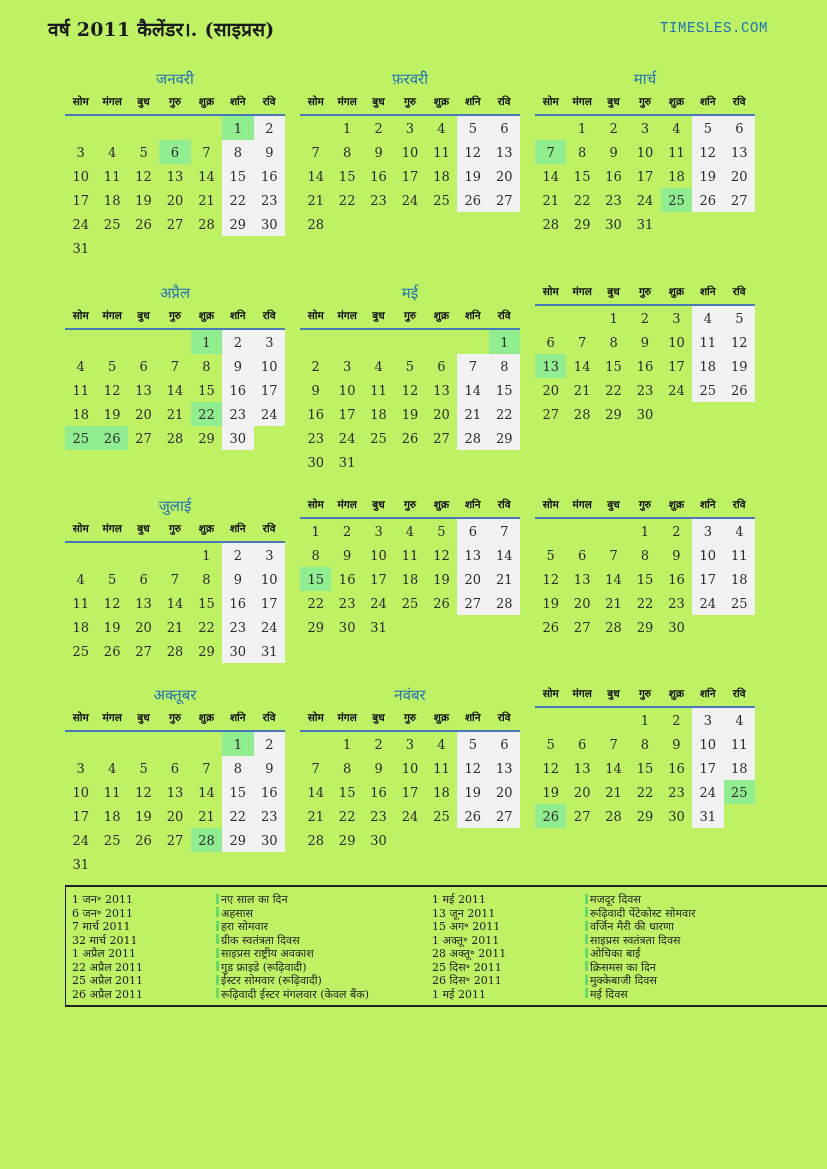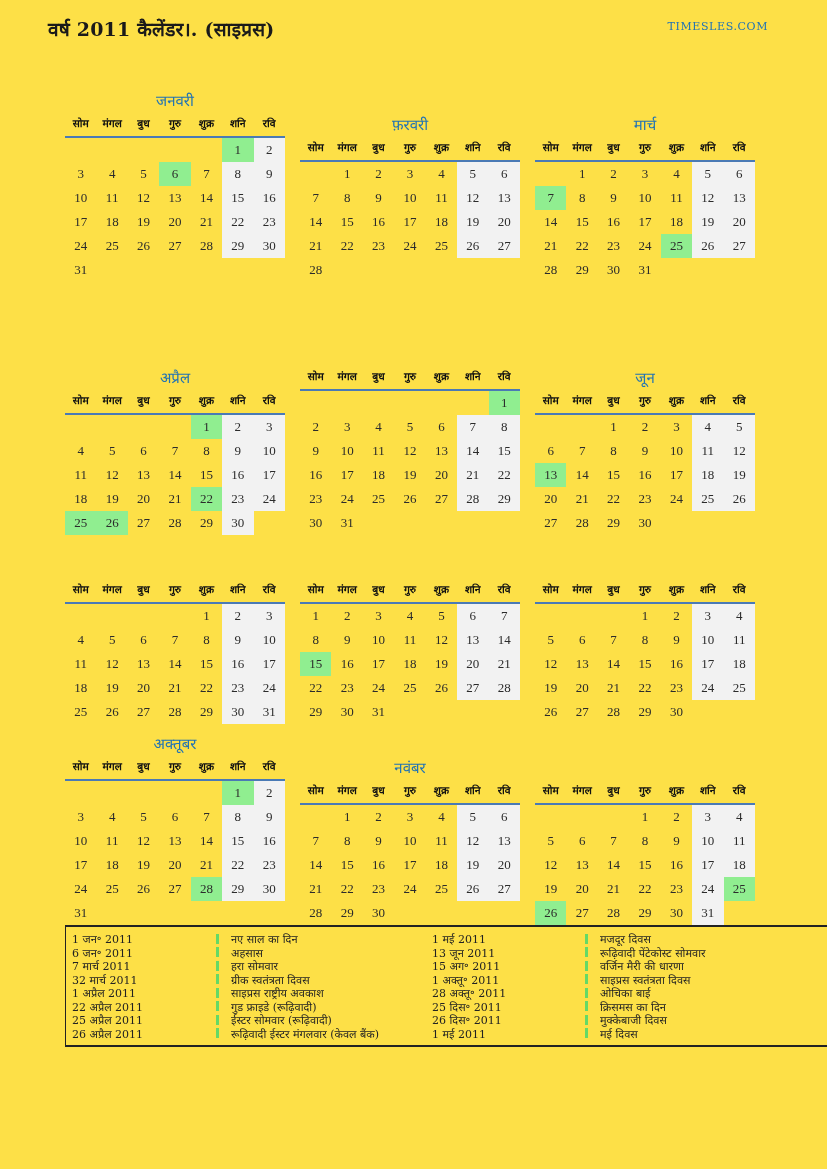--- a/index.html
+++ b/index.html
@@ -1,40 +1,40 @@
 <!DOCTYPE html>
 <html style="--accent: #2173b4; --rule: #4a7ab5; --holiday: #90ee90; --weekend: #f2f2f2; --marker: #66d966;"><head>
 <meta charset="utf-8">
 <style>
   html,body{margin:0;padding:0;background:#fff;}
   body{width:827px;height:1169px;font-family:"DejaVu Serif","Liberation Serif",serif;color:#222;}
-  .page{position:relative;width:827px;height:1169px;background:#fde047;overflow:hidden;}
+  .page{position:relative;width:827px;height:1169px;background:#bef264;overflow:hidden;}
 
   
   .hdr{display:flex;justify-content:space-between;align-items:flex-start;padding:16px 59px 0 48px;}
   .hdr h1{margin:0;font-size:19px;font-weight:600;color:#1a1a1a;letter-spacing:.2px;}
-  .site{font-size:11px;color:var(--accent,#2173b4);text-decoration:none;letter-spacing:.6px;margin-top:4px;}
+  .site{font-size:14px;color:var(--accent,#2173b4);text-decoration:none;letter-spacing:.6px;margin-top:4px;font-family:Liberation Mono, monospace;}
 
   
   .months{margin:26px 0 0 65px;width:690px;}
-  .month-row{display:flex;gap:15px;align-items:flex-end;font-family:Liberation Serif, serif;}
+  .month-row{display:flex;gap:15px;align-items:flex-start;}
   .month{width:220px;}
   .month-title{text-align:center;font-size:15px;color:var(--accent,#2173b4);height:22px;line-height:22px;margin-bottom:2px;}
   table.cal{border-collapse:collapse;table-layout:fixed;width:220px;}
   table.cal th{font-size:10.5px;font-weight:600;color:#111;height:18px;padding:0 0 4px 0;
     border-bottom:2px solid var(--rule,#4a7ab5);text-align:center;}
   table.cal td{height:24px;width:31px;text-align:center;font-size:13px;color:#2b2b2b;padding:0;}
   td.weekend{background:var(--weekend,#f2f2f2);}
   td.holiday{background:var(--holiday,#90ee90);}
 
   
   .legend{margin:0 0 0 65px;width:764px;box-sizing:border-box;border:1px solid #222;border-top-width:2px;border-bottom-width:2px;
     padding:5px 6px;display:grid;grid-template-columns:124px 236px 133px 1fr;grid-auto-rows:13.5px;align-items:center;}
   .lg-date{font-size:11px;color:#222;white-space:nowrap;}
-  .lg-name{font-size:11px;color:#222;display:flex;align-items:center;gap:12px;white-space:nowrap;overflow:hidden;padding-left:20px;}
+  .lg-name{font-size:11px;color:#222;display:flex;align-items:center;gap:2px;white-space:nowrap;overflow:hidden;padding-left:20px;}
   .tick{display:inline-block;width:3px;height:10px;background:var(--marker,#66d966);flex:0 0 3px;}
 </style>
 </head>
 <body>
 
 <div class="page">
   <div class="hdr">
     <h1>वर्ष 2011 कैलेंडर।. (साइप्रस)</h1>
     <a class="site" href="#">TIMESLES.COM</a>
   </div>
@@ -233,21 +233,21 @@
                 <td>30</td>
                 <td>31</td>
                 <td></td>
                 <td></td>
                 <td></td>
               </tr>
             </tbody>
           </table>
         </div>
       </div>
-      <div class="month-row" style="height: 213px; margin-top: 40px;">
+      <div class="month-row" style="height: 213px;">
         <div class="month">
           <div class="month-title">अप्रैल</div>
           <table class="cal">
             <thead>
               <tr>
                 <th>सोम</th>
                 <th>मंगल</th>
                 <th>बुध</th>
                 <th>गुरु</th>
                 <th>शुक्र</th>
@@ -298,20 +298,21 @@
                 <td>27</td>
                 <td>28</td>
                 <td>29</td>
                 <td class="weekend">30</td>
                 <td></td>
               </tr>
             </tbody>
           </table>
         </div>
         <div class="month">
+          <div class="month-title">मई</div>
           <table class="cal">
             <thead>
               <tr>
                 <th>सोम</th>
                 <th>मंगल</th>
                 <th>बुध</th>
                 <th>गुरु</th>
                 <th>शुक्र</th>
                 <th>शनि</th>
                 <th>रवि</th>
@@ -369,21 +370,20 @@
                 <td></td>
                 <td></td>
                 <td></td>
                 <td></td>
                 <td></td>
               </tr>
             </tbody>
           </table>
         </div>
         <div class="month">
-          <div class="month-title">जून</div>
           <table class="cal">
             <thead>
               <tr>
                 <th>सोम</th>
                 <th>मंगल</th>
                 <th>बुध</th>
                 <th>गुरु</th>
                 <th>शुक्र</th>
                 <th>शनि</th>
                 <th>रवि</th>
@@ -434,20 +434,21 @@
                 <td></td>
                 <td></td>
                 <td></td>
               </tr>
             </tbody>
           </table>
         </div>
       </div>
       <div class="month-row" style="height: 189px;">
         <div class="month">
+          <div class="month-title">जुलाई</div>
           <table class="cal">
             <thead>
               <tr>
                 <th>सोम</th>
                 <th>मंगल</th>
                 <th>बुध</th>
                 <th>गुरु</th>
                 <th>शुक्र</th>
                 <th>शनि</th>
                 <th>रवि</th>

